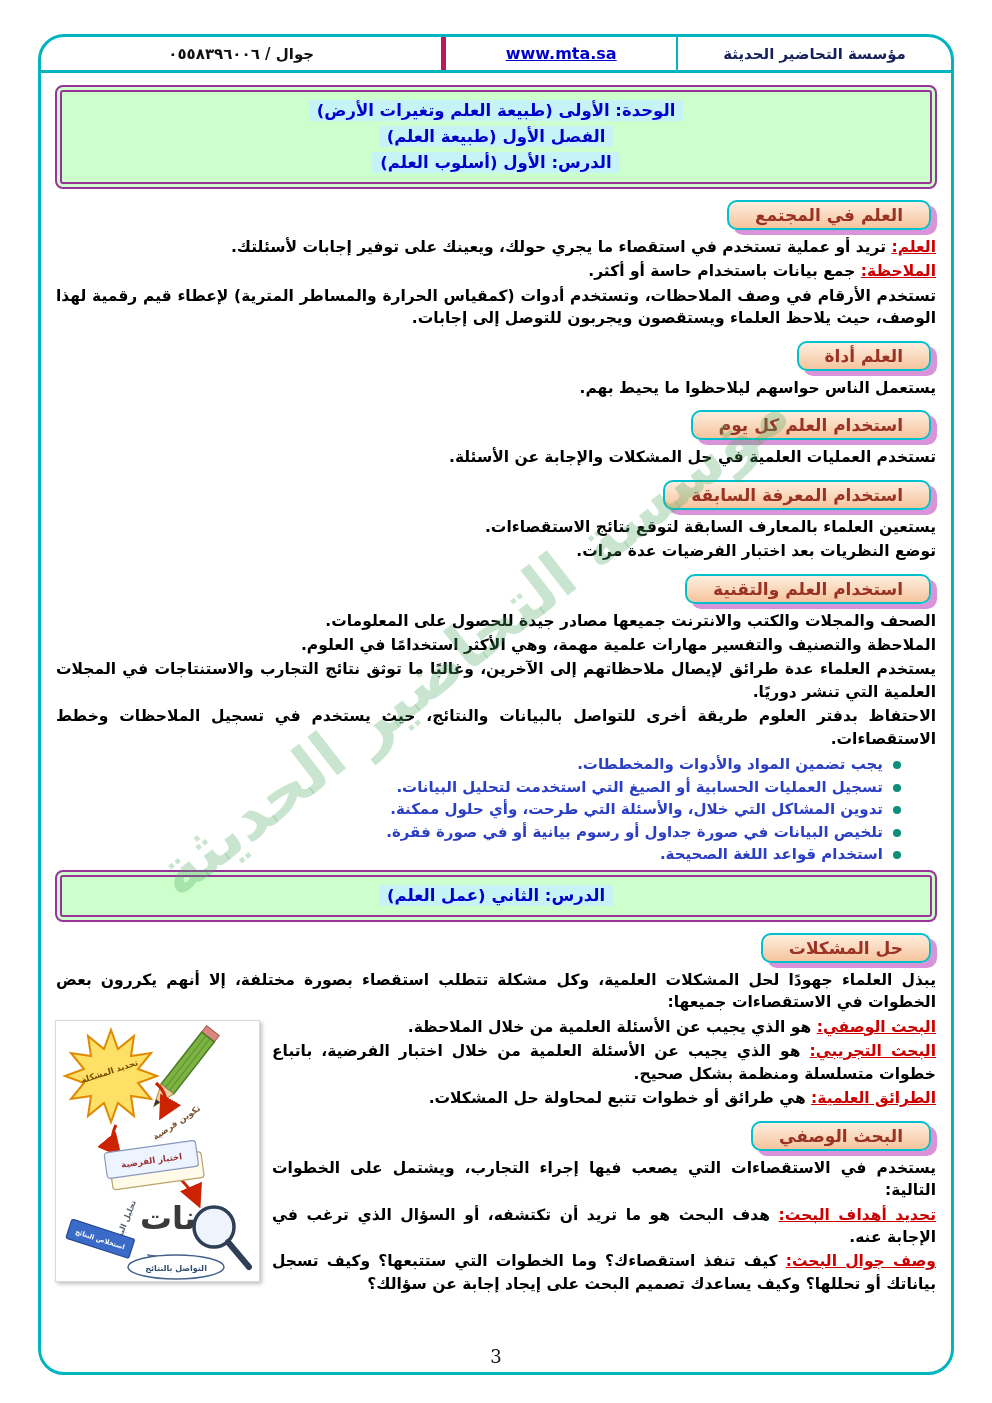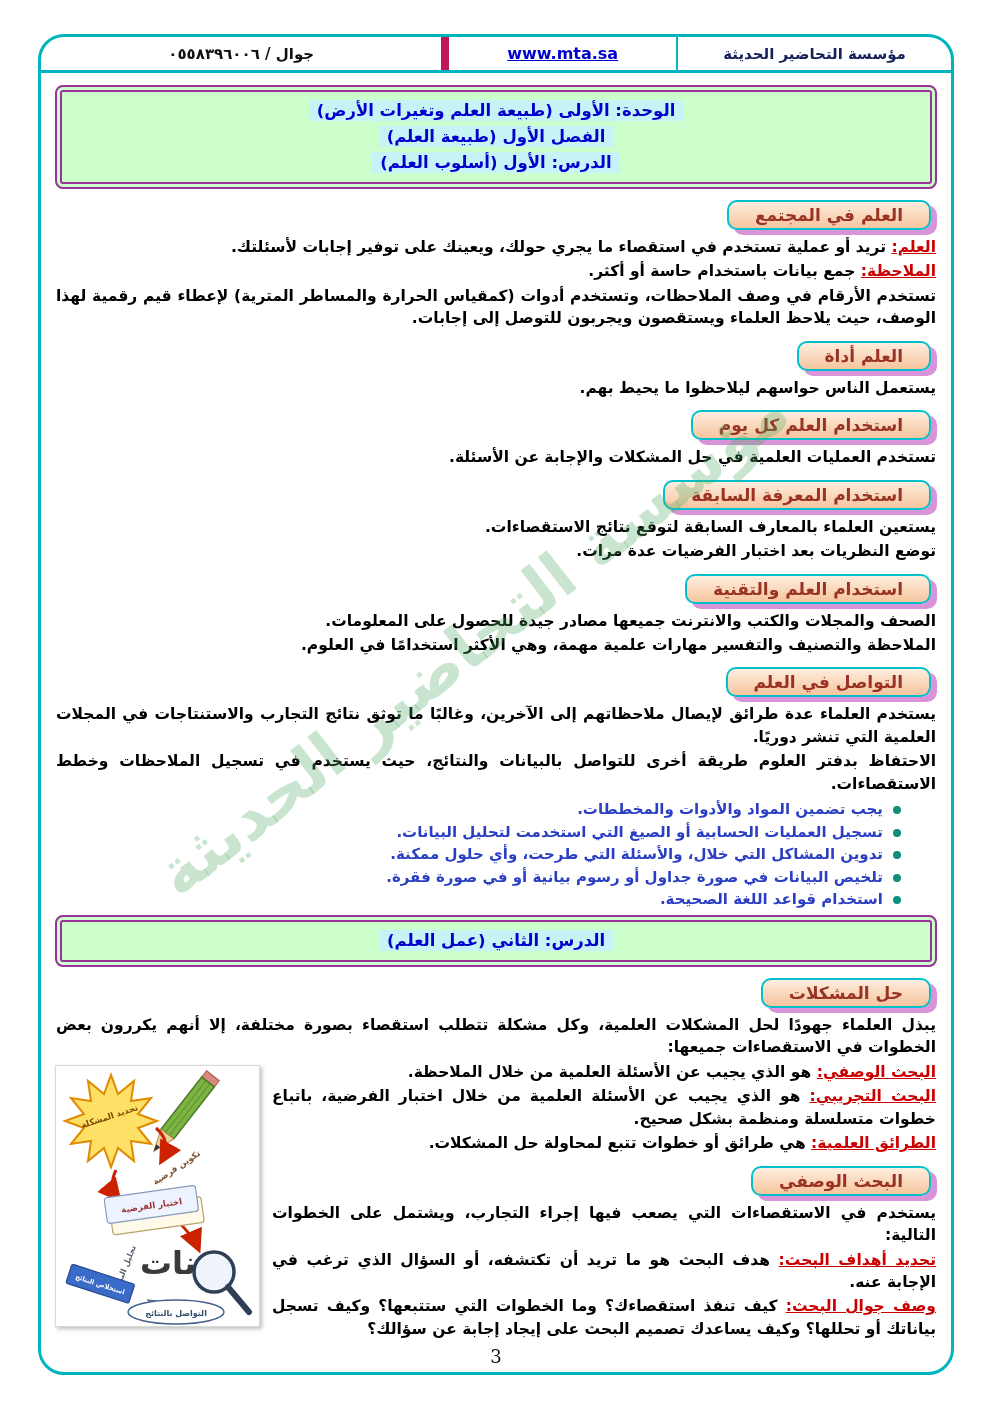--- a/index.html
+++ b/index.html
@@ -13,21 +13,21 @@
     border:3px solid #00b4c0; border-radius:26px; overflow:hidden;
     background:#fff;
   }
   
   .hdr {
     display:flex; flex-direction:row; direction:rtl; align-items:stretch;
     border-bottom:3px solid #00b4c0; height:36px;
   }
   .h-cell { display:flex; align-items:center; justify-content:center; font-weight:bold; }
   .h-org { flex:0 0 30%; color:#16215c; font-size:15px; }
-  .h-site { flex:0 0 26%; border-left:8px solid #be185d; border-right:2px solid #00b4c0; }
+  .h-site { flex:0 0 26%; border-left:5px solid #be185d; border-right:2px solid #00b4c0; }
   .h-site a { color:#0000cc; font-size:16px; font-weight:bold; text-decoration:underline; cursor:pointer; }
   .h-phone { flex:1 1 auto; color:#111; font-size:15px;text-align:center; }
 
   .content { direction:rtl; padding:8px 12px 4px 12px; position:relative; z-index:1; }
 
   
   .unit-box {
     border:7px double #993399; border-radius:8px; background:#ccffcc;
     padding:5px 8px; text-align:center; margin:4px 2px 6px 2px;
   }
@@ -117,21 +117,20 @@
       <p class="para">تستخدم العمليات العلمية في حل المشكلات والإجابة عن الأسئلة.</p>
 
       <div class="sec-head">استخدام المعرفة السابقة</div>
       <p class="para">يستعين العلماء بالمعارف السابقة لتوقع نتائج الاستقصاءات.</p>
       <p class="para">توضع النظريات بعد اختبار الفرضيات عدة مرات.</p>
 
       <div class="sec-head">استخدام العلم والتقنية</div>
       <p class="para">الصحف والمجلات والكتب والانترنت جميعها مصادر جيدة للحصول على المعلومات.</p>
       <p class="para">الملاحظة والتصنيف والتفسير مهارات علمية مهمة، وهي الأكثر استخدامًا في العلوم.</p>
 
-      <div class="sec-head">التواصل في العلم</div>
       <p class="para">يستخدم العلماء عدة طرائق لإيصال ملاحظاتهم إلى الآخرين، وغالبًا ما توثق نتائج التجارب والاستنتاجات في المجلات العلمية التي تنشر دوريًا.</p>
       <p class="para">الاحتفاظ بدفتر العلوم طريقة أخرى للتواصل بالبيانات والنتائج، حيث يستخدم في تسجيل الملاحظات وخطط الاستقصاءات.</p>
       <ul class="bullets">
         <li><span>يجب تضمين المواد والأدوات والمخططات.</span></li>
         <li><span>تسجيل العمليات الحسابية أو الصيغ التي استخدمت لتحليل البيانات.</span></li>
         <li><span>تدوين المشاكل التي خلال، والأسئلة التي طرحت، وأي حلول ممكنة.</span></li>
         <li><span>تلخيص البيانات في صورة جداول أو رسوم بيانية أو في صورة فقرة.</span></li>
         <li><span>استخدام قواعد اللغة الصحيحة.</span></li>
       </ul>
 

